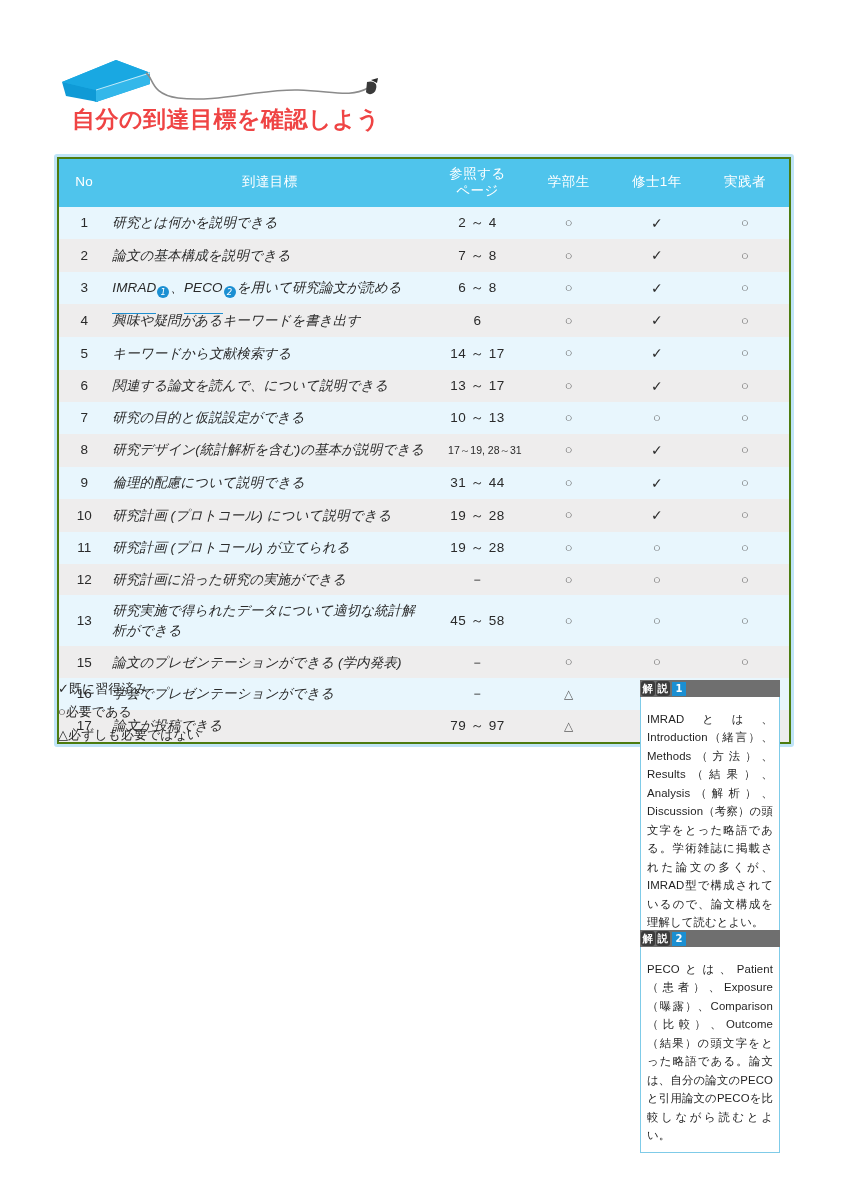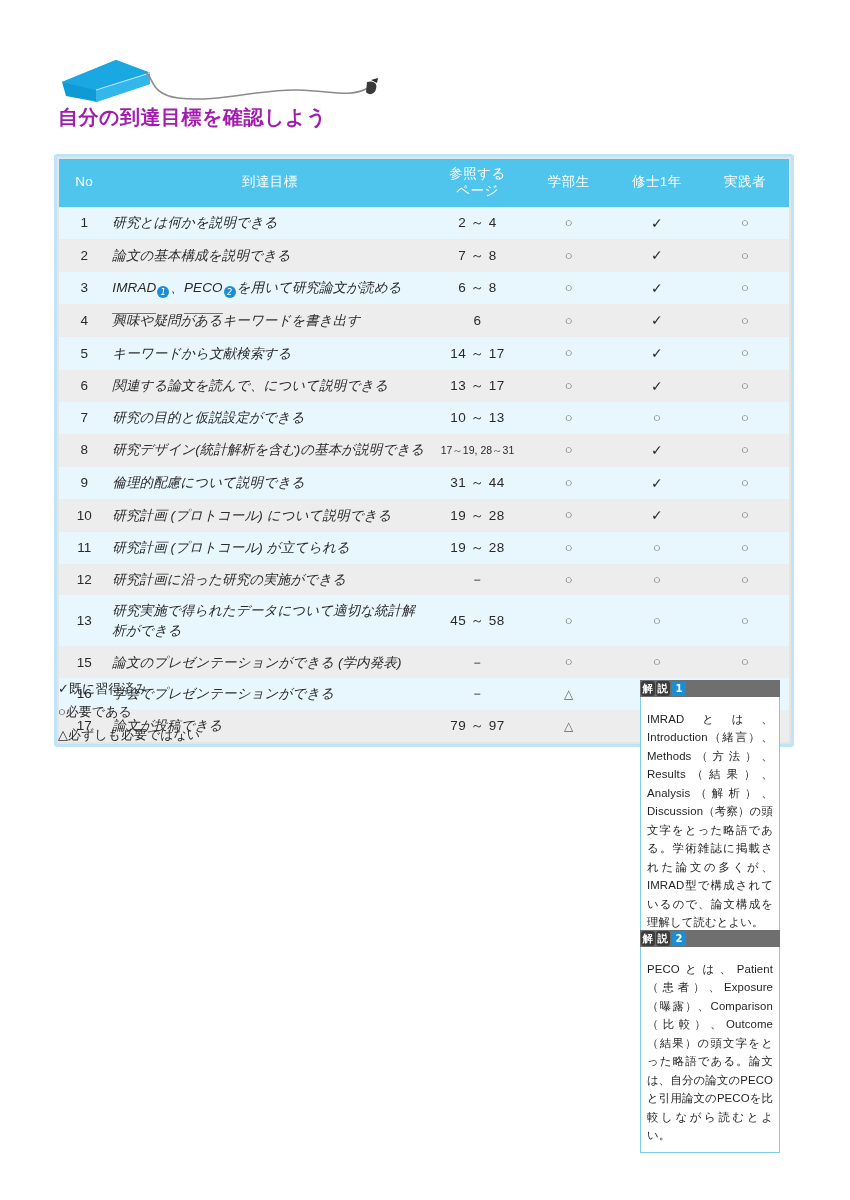--- a/index.html
+++ b/index.html
@@ -21,39 +21,39 @@
   .cap-art {
     position: absolute;
     left: 58px;
     top: 56px;
     width: 340px;
     height: 56px;
   }
 
   .page-title {
     position: absolute;
-    left: 58px;
+    left: 72px;
     top: 104px;
-    font-size: 20px;
+    font-size: 23px;
     font-weight: bold;
     letter-spacing: 0.5px;
-    color: #a21caf;
+    color: #ef4444;
     white-space: nowrap;
   }
 
   
   .goal-table-wrap {
     position: absolute;
     left: 54px;
     top: 154px;
     width: 740px;
     box-sizing: border-box;
     border: 3px solid #bfe4f7;
     border-radius: 3px;
-    background: #e5e5e5;
+    background: #4d7c0f;
     padding: 2px;
   }
   table.goal-table {
     width: 100%;
     border-collapse: collapse;
     table-layout: fixed;
     font-size: 13.5px;
   }
   table.goal-table thead th {
     background: #4fc4ec;
@@ -77,21 +77,21 @@
     border: none;
     color: #2a2a2a;
     font-size: 13.5px;
   }
   tbody tr:nth-child(odd)  td { background: #e8f6fd; }
   tbody tr:nth-child(even) td { background: #eeeded; }
 
   td.c-no   { text-align: center; width: 44px; color: #333; }
   td.c-goal { text-align: left; padding-left: 10px; letter-spacing: 0.1px; font-style: italic; }
   td.c-page { text-align: center; letter-spacing: 0.5px; white-space: nowrap; }
-  td.c-page.tight { font-size: 10.5px; letter-spacing: 0px; }
+  td.c-page.tight { font-size: 10.5px; letter-spacing: 0px; text-align: right; }
   td.c-mark { text-align: center; font-size: 14px; color: #4a4a4a; }
 
   .mark-circle { font-size: 13px; color: #5d5d5d; }
   .mark-check  { font-size: 14px; color: #2b2b2b; font-weight: bold; }
   .mark-tri    { font-size: 12px; color: #5d5d5d; }
 
   
   .term {
     border-bottom: 1.6px solid #1f8fd0;
     padding-bottom: 18px;

